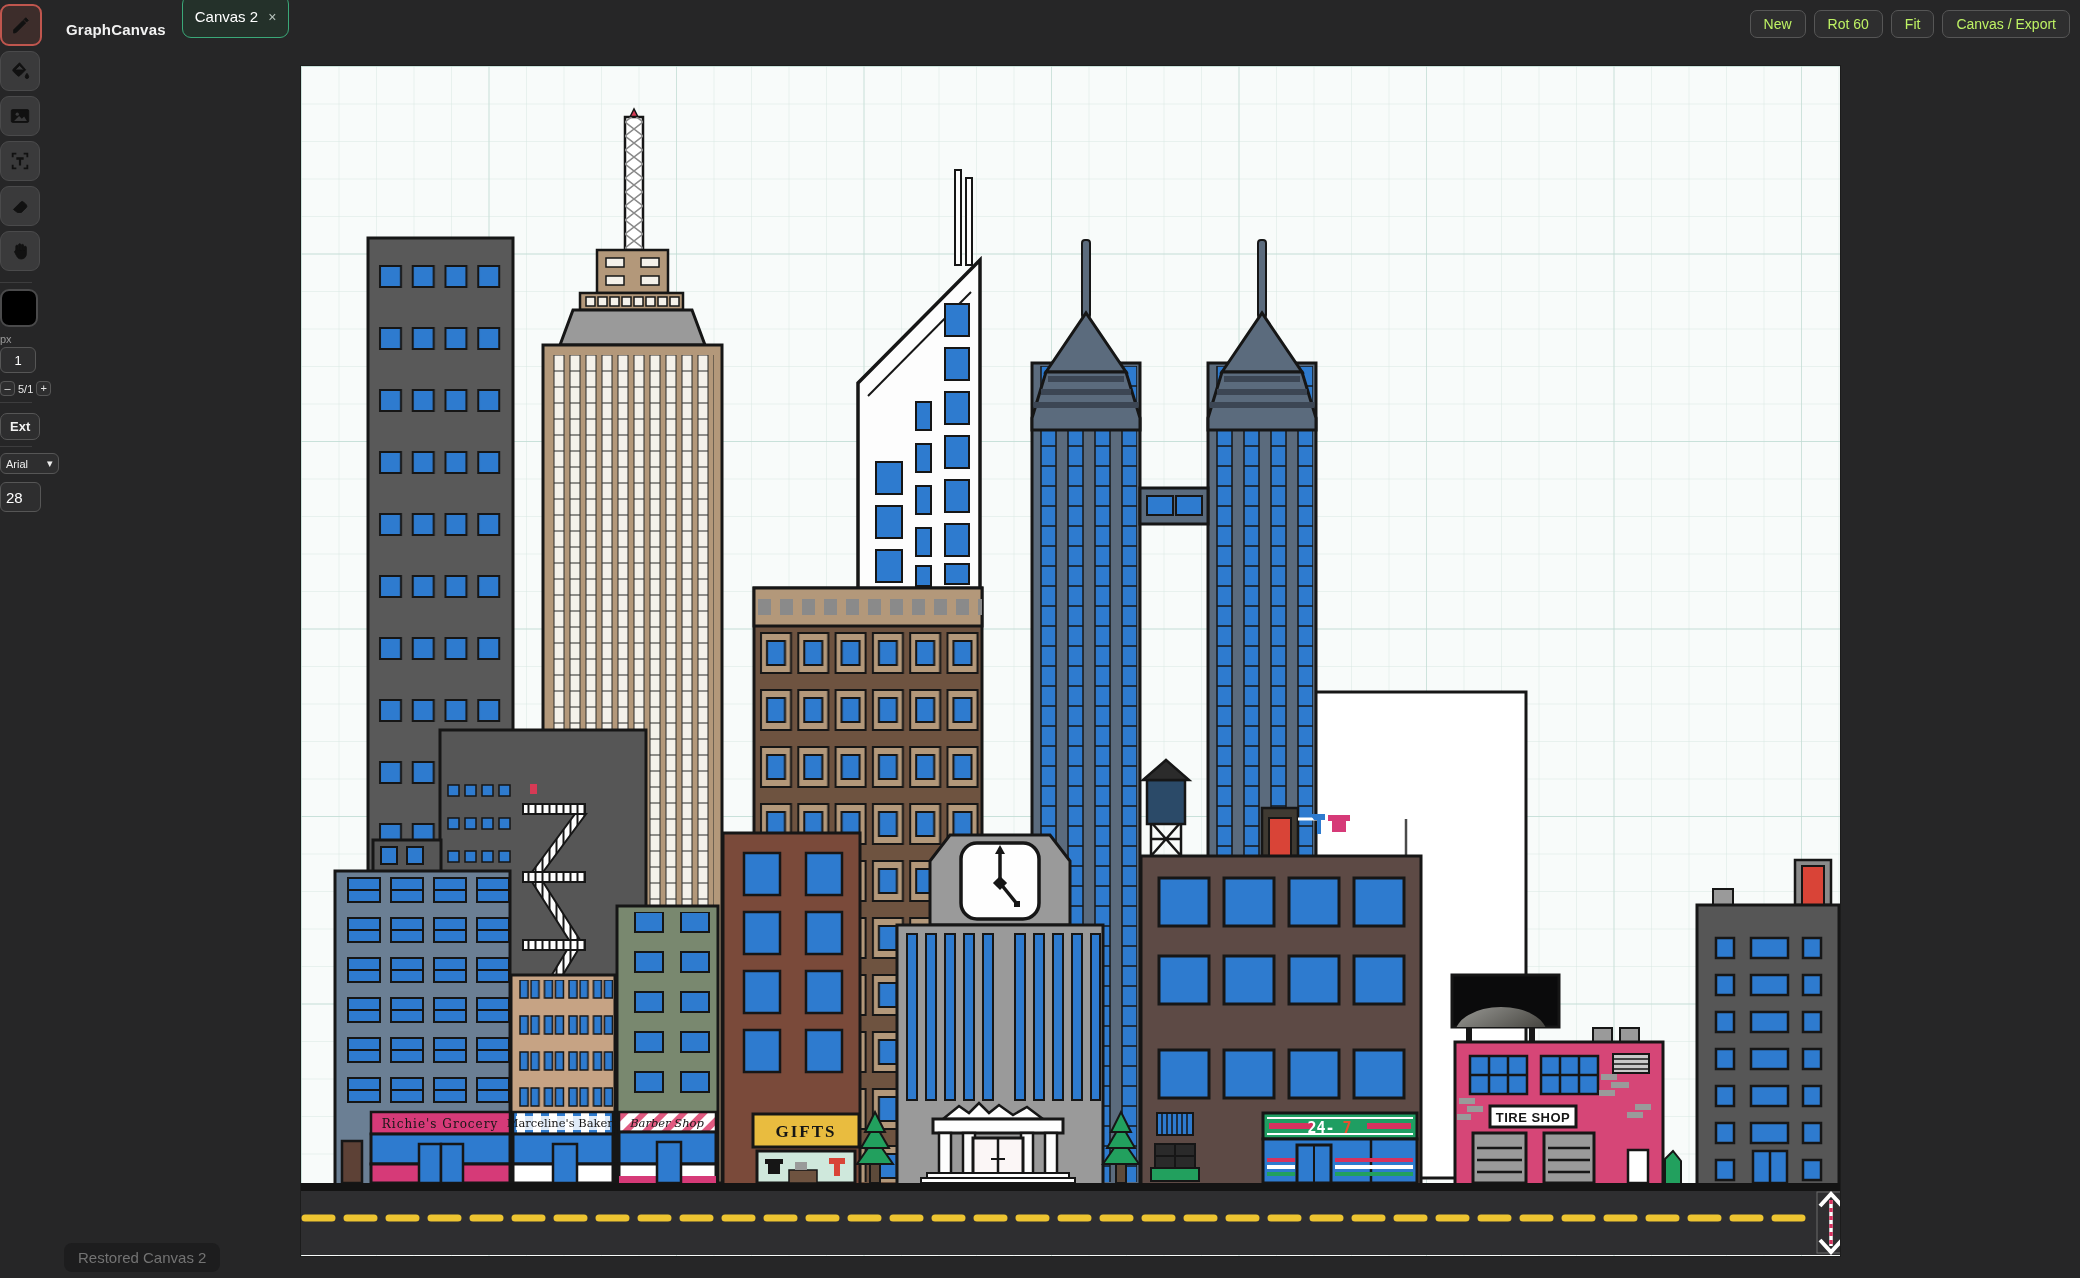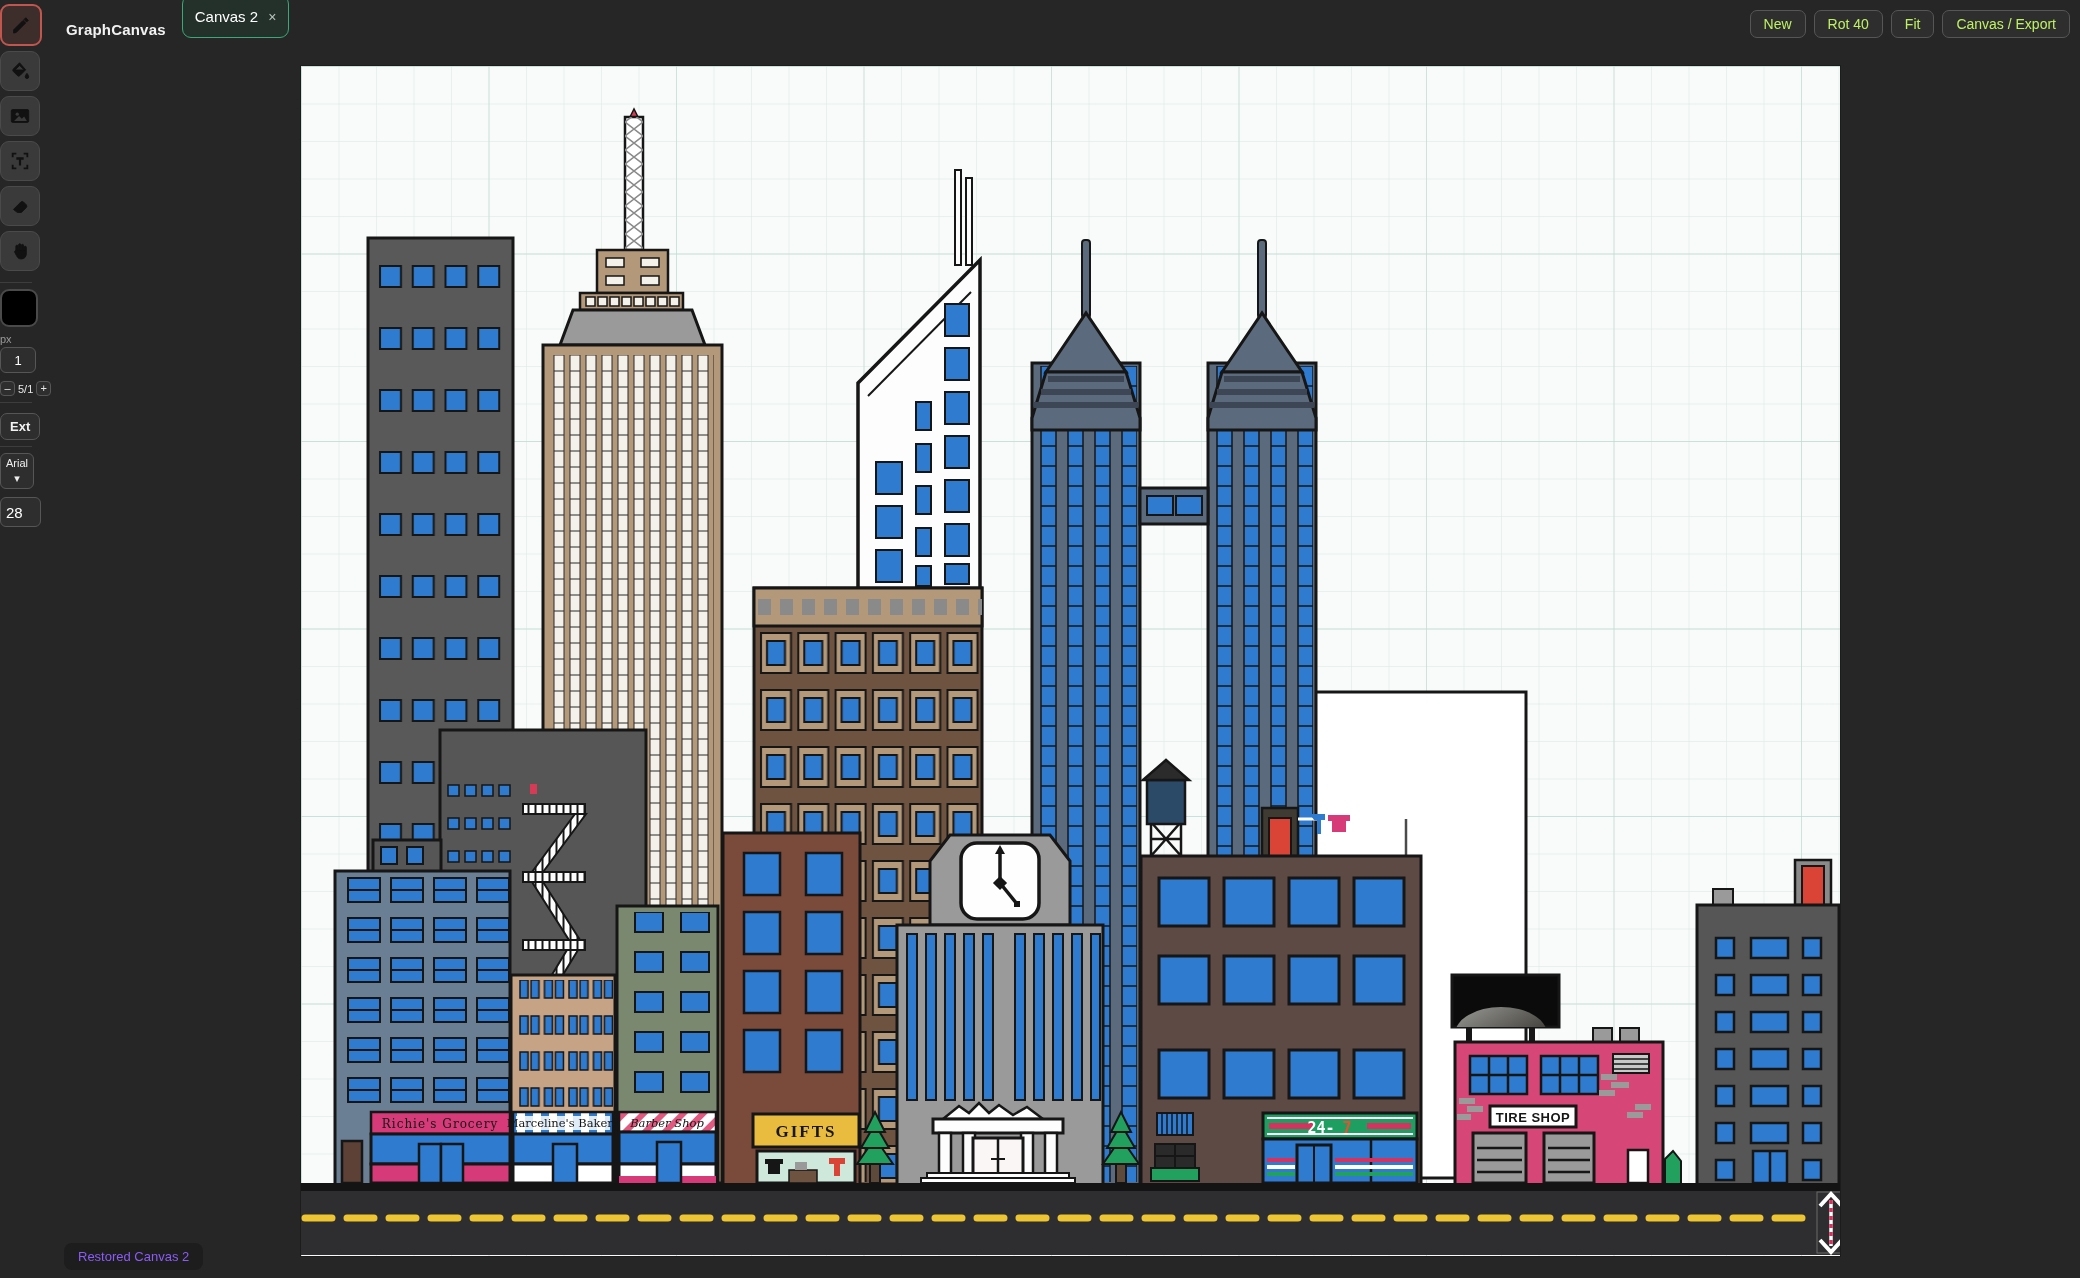--- a/index.html
+++ b/index.html
@@ -27,48 +27,48 @@
   .t-div{width:32px;border-top:1px solid #3d3d3e;margin:6px 0;}
   .swatch{width:34px;height:34px;border-radius:9px;background:#000;border:2px solid #4a4a4b;cursor:pointer;}
   .mini-label{color:#9a9a9a;font-size:11px;margin:6px 0 2px;}
   .num-input{width:34px;height:24px;background:#2e2e2f;border:1px solid #565656;border-radius:6px;color:#fff;
     text-align:center;font-size:13px;font-family:"Liberation Sans",sans-serif;padding:0;}
   .zoomrow{display:flex;align-items:center;gap:3px;margin-top:8px;color:#e8e8e8;font-size:11px;}
   .zbtn{width:15px;height:15px;background:#2e2e2f;border:1px solid #565656;border-radius:4px;color:#e8e8e8;
     font-size:11px;line-height:13px;text-align:center;cursor:pointer;padding:0;}
   .ext-btn{margin-top:4px;background:#2e2e2f;border:1px solid #565656;border-radius:7px;color:#f2f2f2;
     font-size:13px;font-weight:bold;padding:5px 9px;cursor:pointer;font-family:"Liberation Sans",sans-serif;}
-  .font-select{display:flex;align-items:center;gap:3px;background:#2e2e2f;border:1px solid #565656;
-    border-radius:6px;color:#eee;font-size:11px;padding:3px 5px;cursor:pointer;flex-direction:column;}
+  .font-select{display:flex;align-items:center;gap:19px;background:#2e2e2f;border:1px solid #565656;
+    border-radius:6px;color:#eee;font-size:11px;padding:3px 5px;cursor:pointer;}
   .size-input{width:32px;height:26px;background:#2e2e2f;border:1px solid #565656;border-radius:6px;color:#fff;
     text-align:left;padding-left:5px;font-size:15px;font-family:"Liberation Sans",sans-serif;}
 
   
   .canvas-wrap{position:absolute;left:301px;top:66px;width:1539px;height:1190px;background:#f8fbfa;
     box-shadow:0 0 0 1px #1c1c1c;}
   .canvas-wrap svg{display:block;}
 
   
-  .toast{position:absolute;left:64px;top:1243px;background:#1d1d1e;color:#8b5cf6;font-size:13px;
+  .toast{position:absolute;left:64px;top:1243px;background:#1d1d1e;color:#737373;font-size:15px;
     padding:6px 14px;border-radius:8px;z-index:6;}
 </style>
 </head>
 <body>
 
 <div class="app">
 
   <div class="topbar">
     <span class="app-title">GraphCanvas</span>
     <div class="tab">
       <span>Canvas 2</span>
       <span class="tab-close">×</span>
     </div>
     <div class="topbar-spacer"></div>
     <button class="tb-btn">New</button>
-    <button class="tb-btn">Rot 40</button>
+    <button class="tb-btn">Rot 60</button>
     <button class="tb-btn">Fit</button>
     <button class="tb-btn">Canvas / Export</button>
   </div>
 
   <div class="toolbar">
     <div class="tool active">
       <svg viewBox="0 0 24 24">
         <path d="M4 17.3 14.3 7l2.8 2.8L6.8 20.1 4 20.8z"></path>
           <path d="M15.3 6l1.9-1.9 2.8 2.8L18.1 8.8z"></path>
       </svg>

